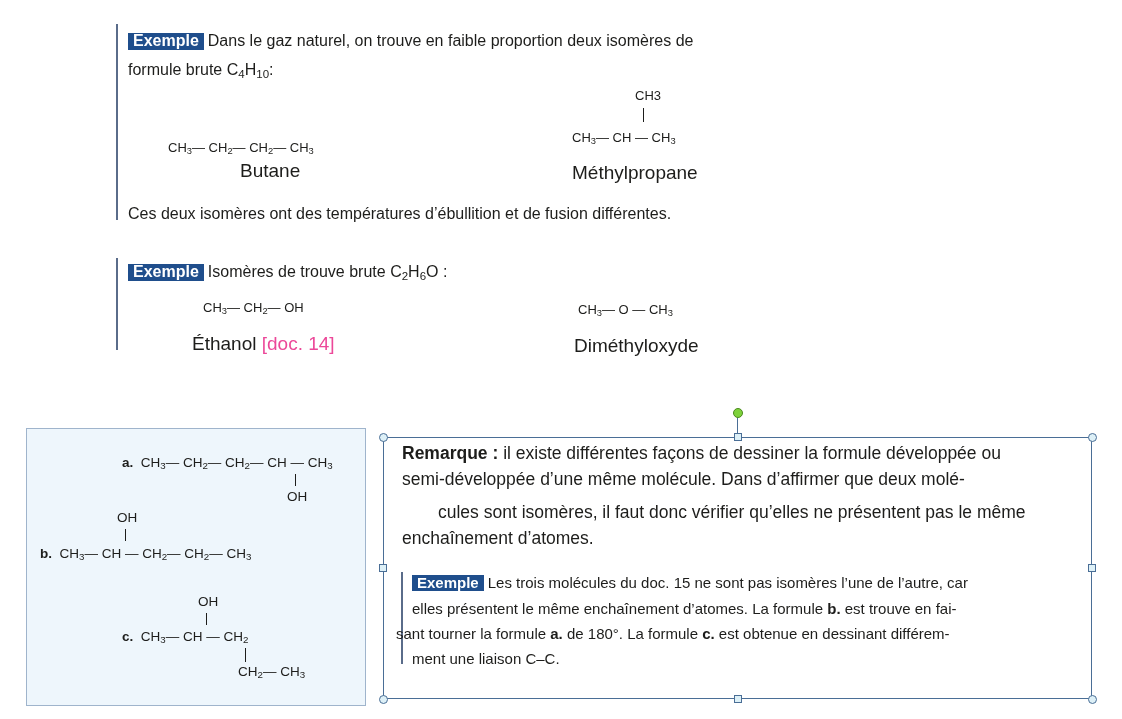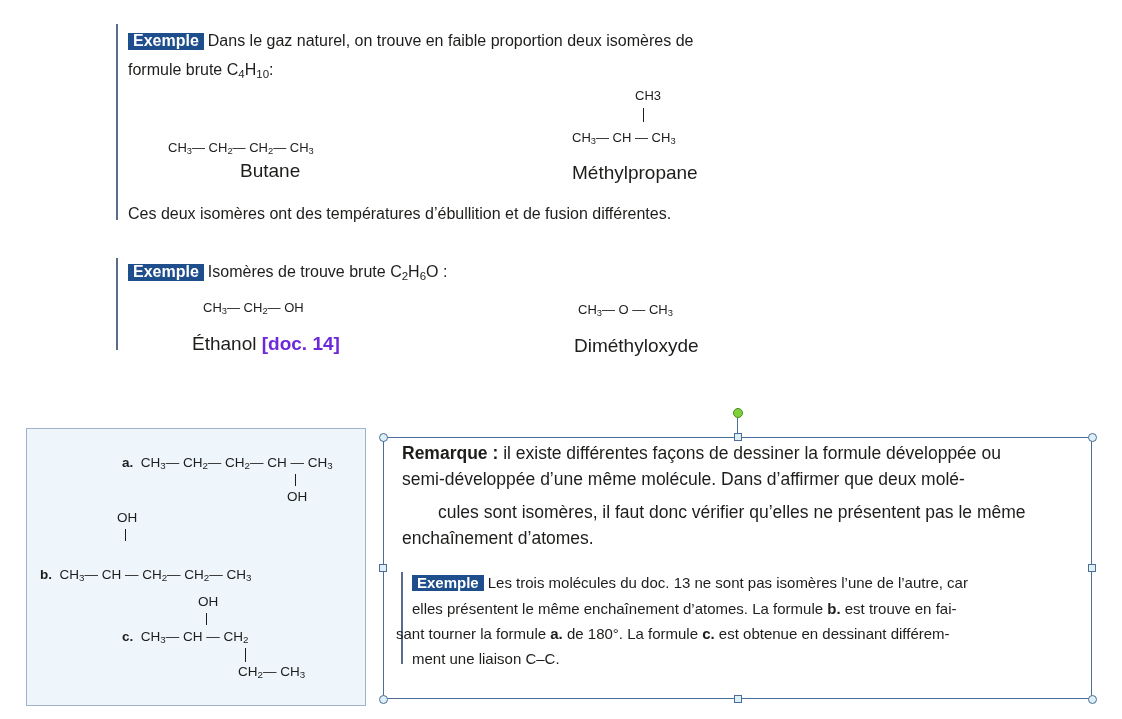--- a/index.html
+++ b/index.html
@@ -12,21 +12,21 @@
     .sub { font-size:0.72em; vertical-align:-0.25em; line-height:0; }
     .badge {
       display:inline-block; background:#1f4e8c; color:#fff; font-weight:bold;
       padding:0 5px; line-height:1.05; margin-right:4px;
     }
     .bar { position:absolute; width:2px; background:#5a6c8a; }
     .txt { font-size:16px; line-height:28px; white-space:nowrap; }
     .chem { font-size:13px; white-space:nowrap; font-family:"Liberation Sans", sans-serif; }
     .vb { position:absolute; width:1px; background:#1d1d1b; }
     .name { font-size:19px; white-space:nowrap; }
-    .link { color:#6d28d9; font-weight:bold; }
+    .link { color:#ec4899; font-weight:normal; }
 
     
     .docbox {
       position:absolute; left:26px; top:428px; width:340px; height:278px;
       background:#eef6fc; border:1px solid #9fb4cc; box-sizing:border-box;
     }
     .cbox { font-size:13.5px; white-space:nowrap; }
     .cbox b { font-weight:bold; }
 
     
@@ -85,21 +85,21 @@
 <div class="docbox"></div>
 
 <div class="abs cbox" style="left:122px; top:455px;">
   <b>a.</b>&nbsp; CH<span class="sub">3</span>— CH<span class="sub">2</span>— CH<span class="sub">2</span>— CH — CH<span class="sub">3</span>
 </div>
 <div class="vb" style="left:295px; top:474px; height:12px;"></div>
 <div class="abs cbox" style="left:287px; top:489px;">OH</div>
 
 <div class="abs cbox" style="left:117px; top:510px;">OH</div>
 <div class="vb" style="left:125px; top:529px; height:12px;"></div>
-<div class="abs cbox" style="left:40px; top:546px;margin-top:21px;">
+<div class="abs cbox" style="left:40px; top:546px;">
   <b>b.</b>&nbsp; CH<span class="sub">3</span>— CH — CH<span class="sub">2</span>— CH<span class="sub">2</span>— CH<span class="sub">3</span>
 </div>
 
 <div class="abs cbox" style="left:198px; top:594px;">OH</div>
 <div class="vb" style="left:206px; top:613px; height:12px;"></div>
 <div class="abs cbox" style="left:122px; top:629px;">
   <b>c.</b>&nbsp; CH<span class="sub">3</span>— CH — CH<span class="sub">2</span>
 </div>
 <div class="vb" style="left:245px; top:648px; height:14px;"></div>
 <div class="abs cbox" style="left:238px; top:664px;">CH<span class="sub">2</span>— CH<span class="sub">3</span></div>
@@ -118,21 +118,21 @@
 
 <div class="abs rtext" style="left:402px; top:440px;">
   <b>Remarque :</b><span> il existe différentes façons de dessiner la formule développée ou</span>
 </div>
 <div class="abs rtext" style="left:402px; top:466px;">semi-développée d’une même molécule. Dans d’affirmer que deux molé-</div>
 <div class="abs rtext" style="left:402px; top:499px;margin-left:36px;">cules sont isomères, il faut donc vérifier qu’elles ne présentent pas le même</div>
 <div class="abs rtext" style="left:402px; top:525px;">enchaînement d’atomes.</div>
 
 <div class="bar" style="left:401px; top:572px; height:92px;"></div>
 <div class="abs ex2" style="left:412px; top:571px;">
-  <span class="badge">Exemple</span><span>Les trois molécules du doc. 13 ne sont pas isomères l’une de l’autre, car</span>
+  <span class="badge">Exemple</span><span>Les trois molécules du doc. 15 ne sont pas isomères l’une de l’autre, car</span>
 </div>
 <div class="abs ex2" style="left:412px; top:597px;">
   <span>elles présentent le même enchaînement d’atomes. La formule </span><b>b.</b><span> est trouve en fai-</span>
 </div>
 <div class="abs ex2" style="left:396px; top:622px;">
   <span>sant tourner la formule </span><b>a.</b><span> de 180°. La formule </span><b>c.</b><span> est obtenue en dessinant différem-</span>
 </div>
 <div class="abs ex2" style="left:412px; top:647px;">ment une liaison C–C.</div>
 
 </body></html>

